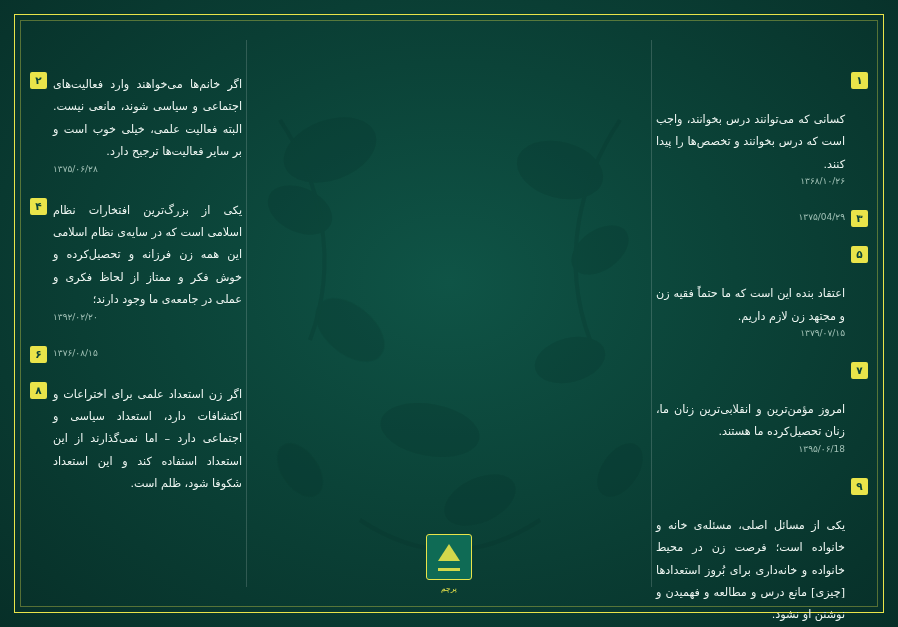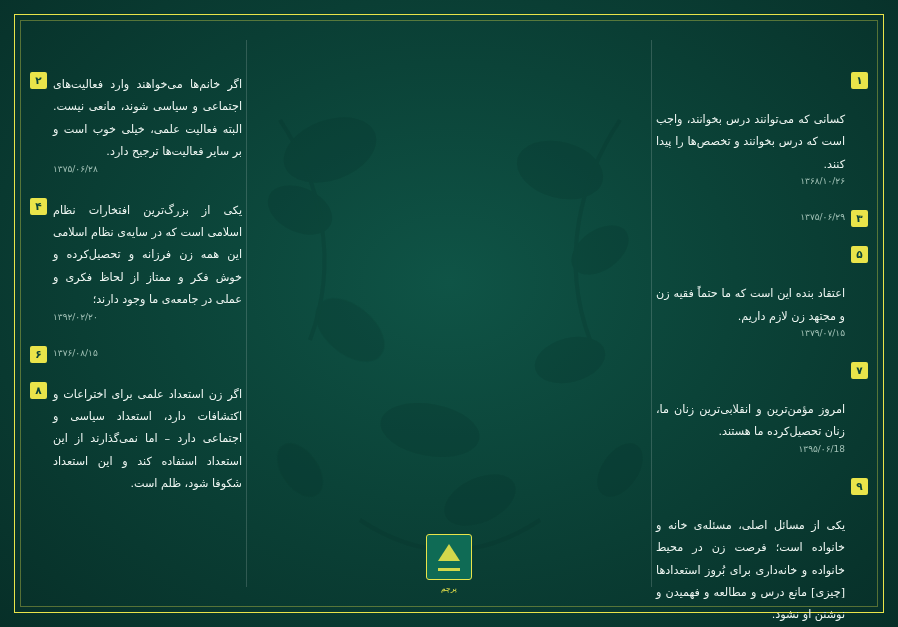--- a/index.html
+++ b/index.html
@@ -235,21 +235,21 @@
   <div class="col right">
 
     <div class="entry">
       <div class="num">۱</div>
       <div class="body">کسانی که می‌توانند درس بخوانند، واجب است که درس بخوانند و تخصص‌ها را پیدا کنند.</div>
       <div class="date">۱۳۶۸/۱۰/۲۶</div>
     </div>
 
     <div class="entry">
       <div class="num">۳</div>
-      <div class="date">۱۳۷۵/۰۶/۲۹</div>
+      <div class="date">۱۳۷۵/04/۲۹</div>
     </div>
 
     <div class="entry">
       <div class="num">۵</div>
       <div class="body">اعتقاد بنده این است که ما حتماً فقیه زن و مجتهد زن لازم داریم.</div>
       <div class="date">۱۳۷۹/۰۷/۱۵</div>
     </div>
 
     <div class="entry">
       <div class="num">۷</div>

